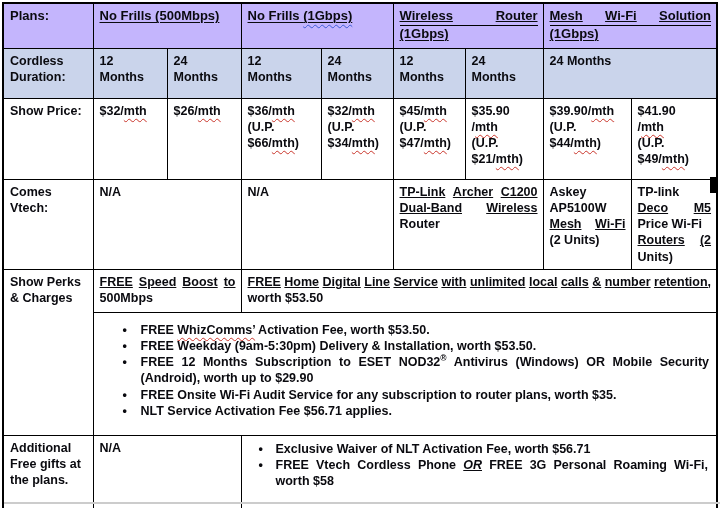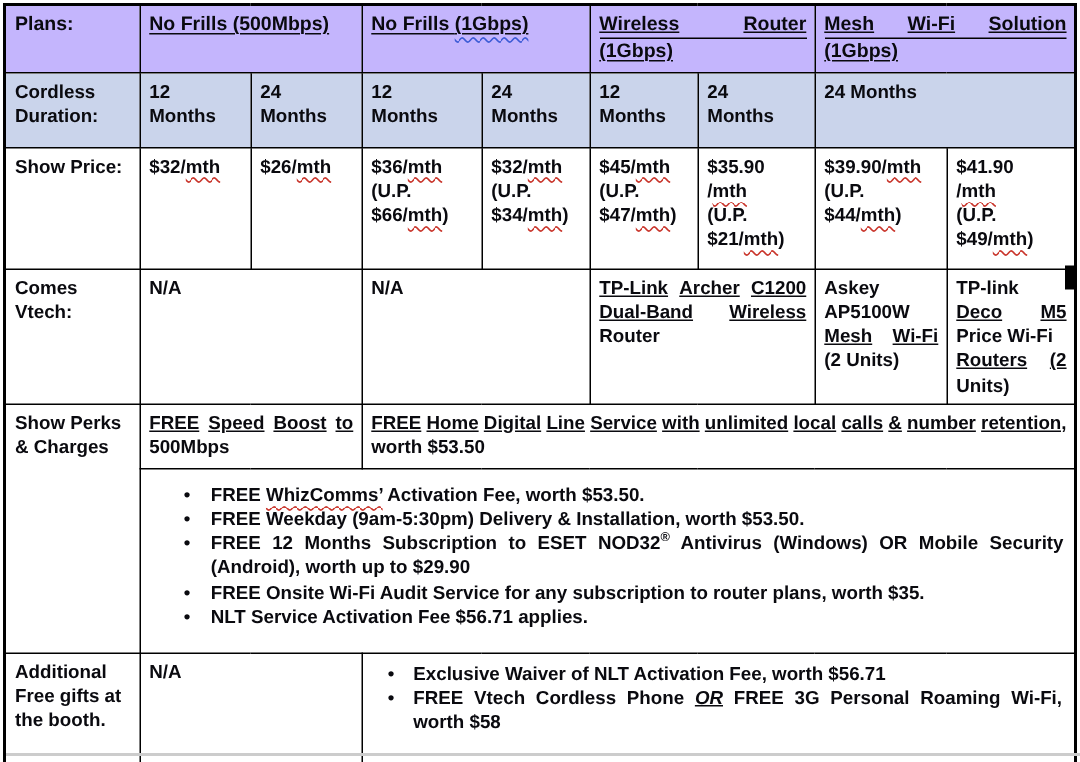--- a/index.html
+++ b/index.html
@@ -251,21 +251,21 @@
             <div class="bli"><span class="bm">•</span><span><span>FREE Weekday (9am-5:30pm) Delivery &amp; Installation, worth $53.50.</span></span></div>
             <div class="bli"><span class="bm">•</span><span><span>FREE 12 Months Subscription to ESET NOD32</span><sup>®</sup><span> Antivirus (Windows) OR Mobile Security (Android), worth up to $29.90</span></span></div>
             <div class="bli"><span class="bm">•</span><span><span>FREE Onsite Wi-Fi Audit Service for any subscription to router plans, worth $35.</span></span></div>
             <div class="bli"><span class="bm">•</span><span><span>NLT Service Activation Fee $56.71 applies.</span></span></div>
           </td>
     </tr>
     <tr class="r7">
       <td>
             <div class="ln">Additional</div>
             <div class="ln">Free gifts at</div>
-            <div class="ln">the booth.</div>
+            <div class="ln">the plans.</div>
           </td>
       <td colspan="2">N/A</td>
       <td colspan="6" class="bullets b2">
             <div class="bli"><span class="bm">•</span><span><span>Exclusive Waiver of NLT Activation Fee, worth $56.71</span></span></div>
             <div class="bli"><span class="bm">•</span><span><span>FREE Vtech Cordless Phone </span><span class="em">OR</span><span> FREE 3G Personal Roaming Wi-Fi, worth $58</span></span></div>
           </td>
     </tr>
   </tbody>
     </table>
   <div class="cursor"></div>

